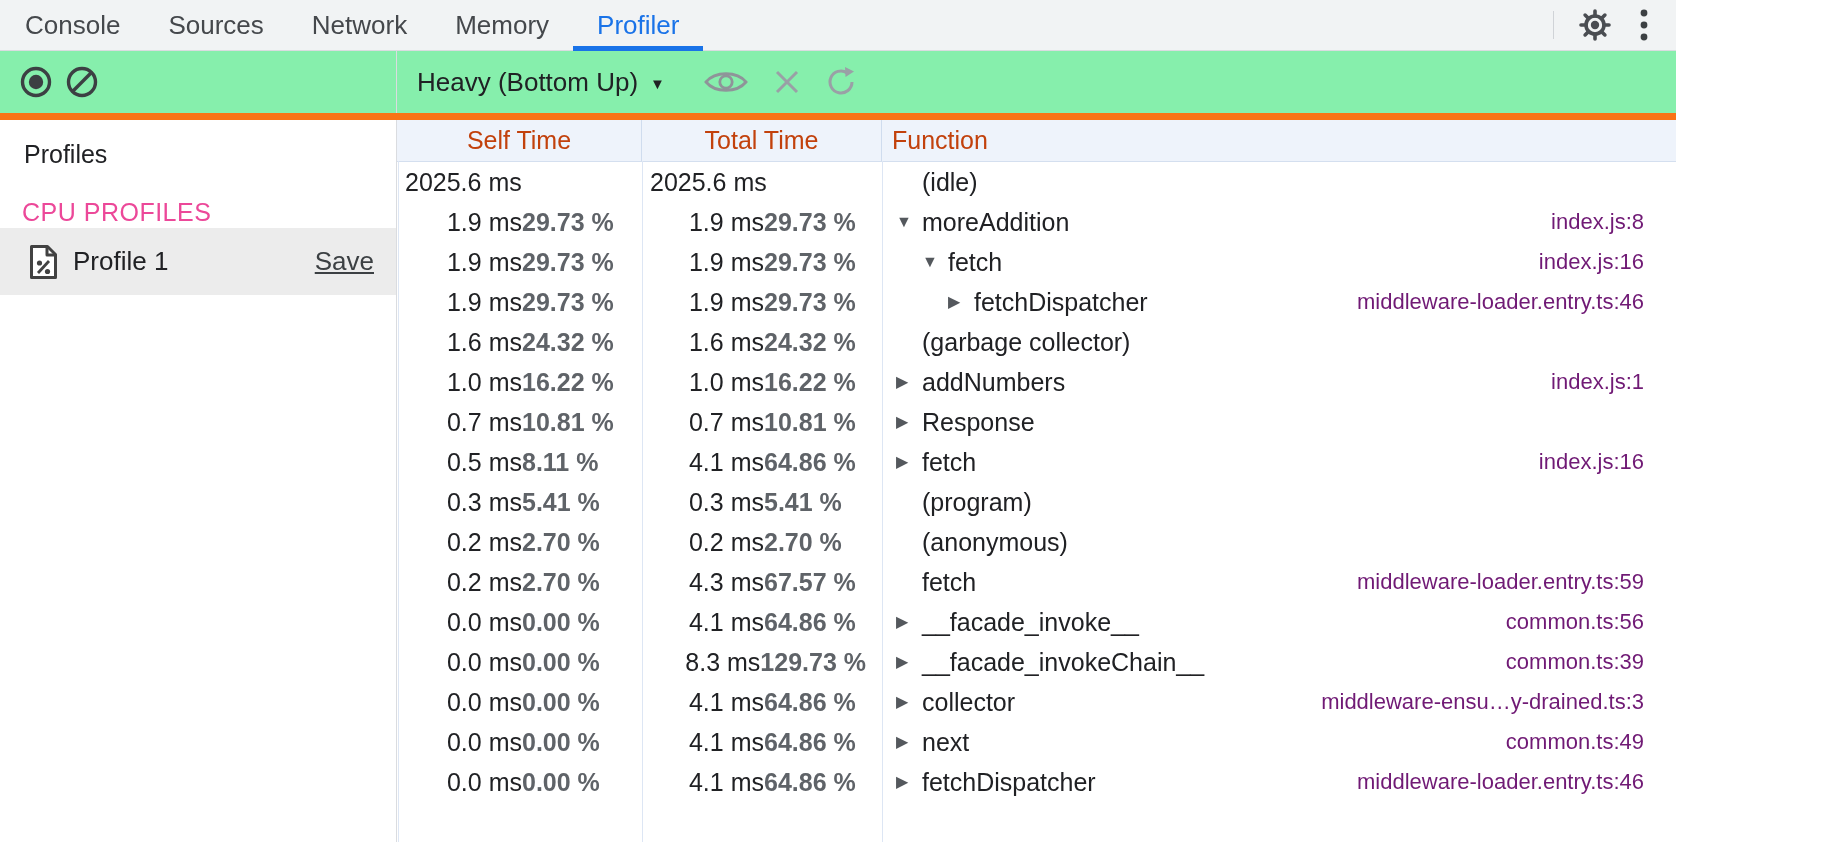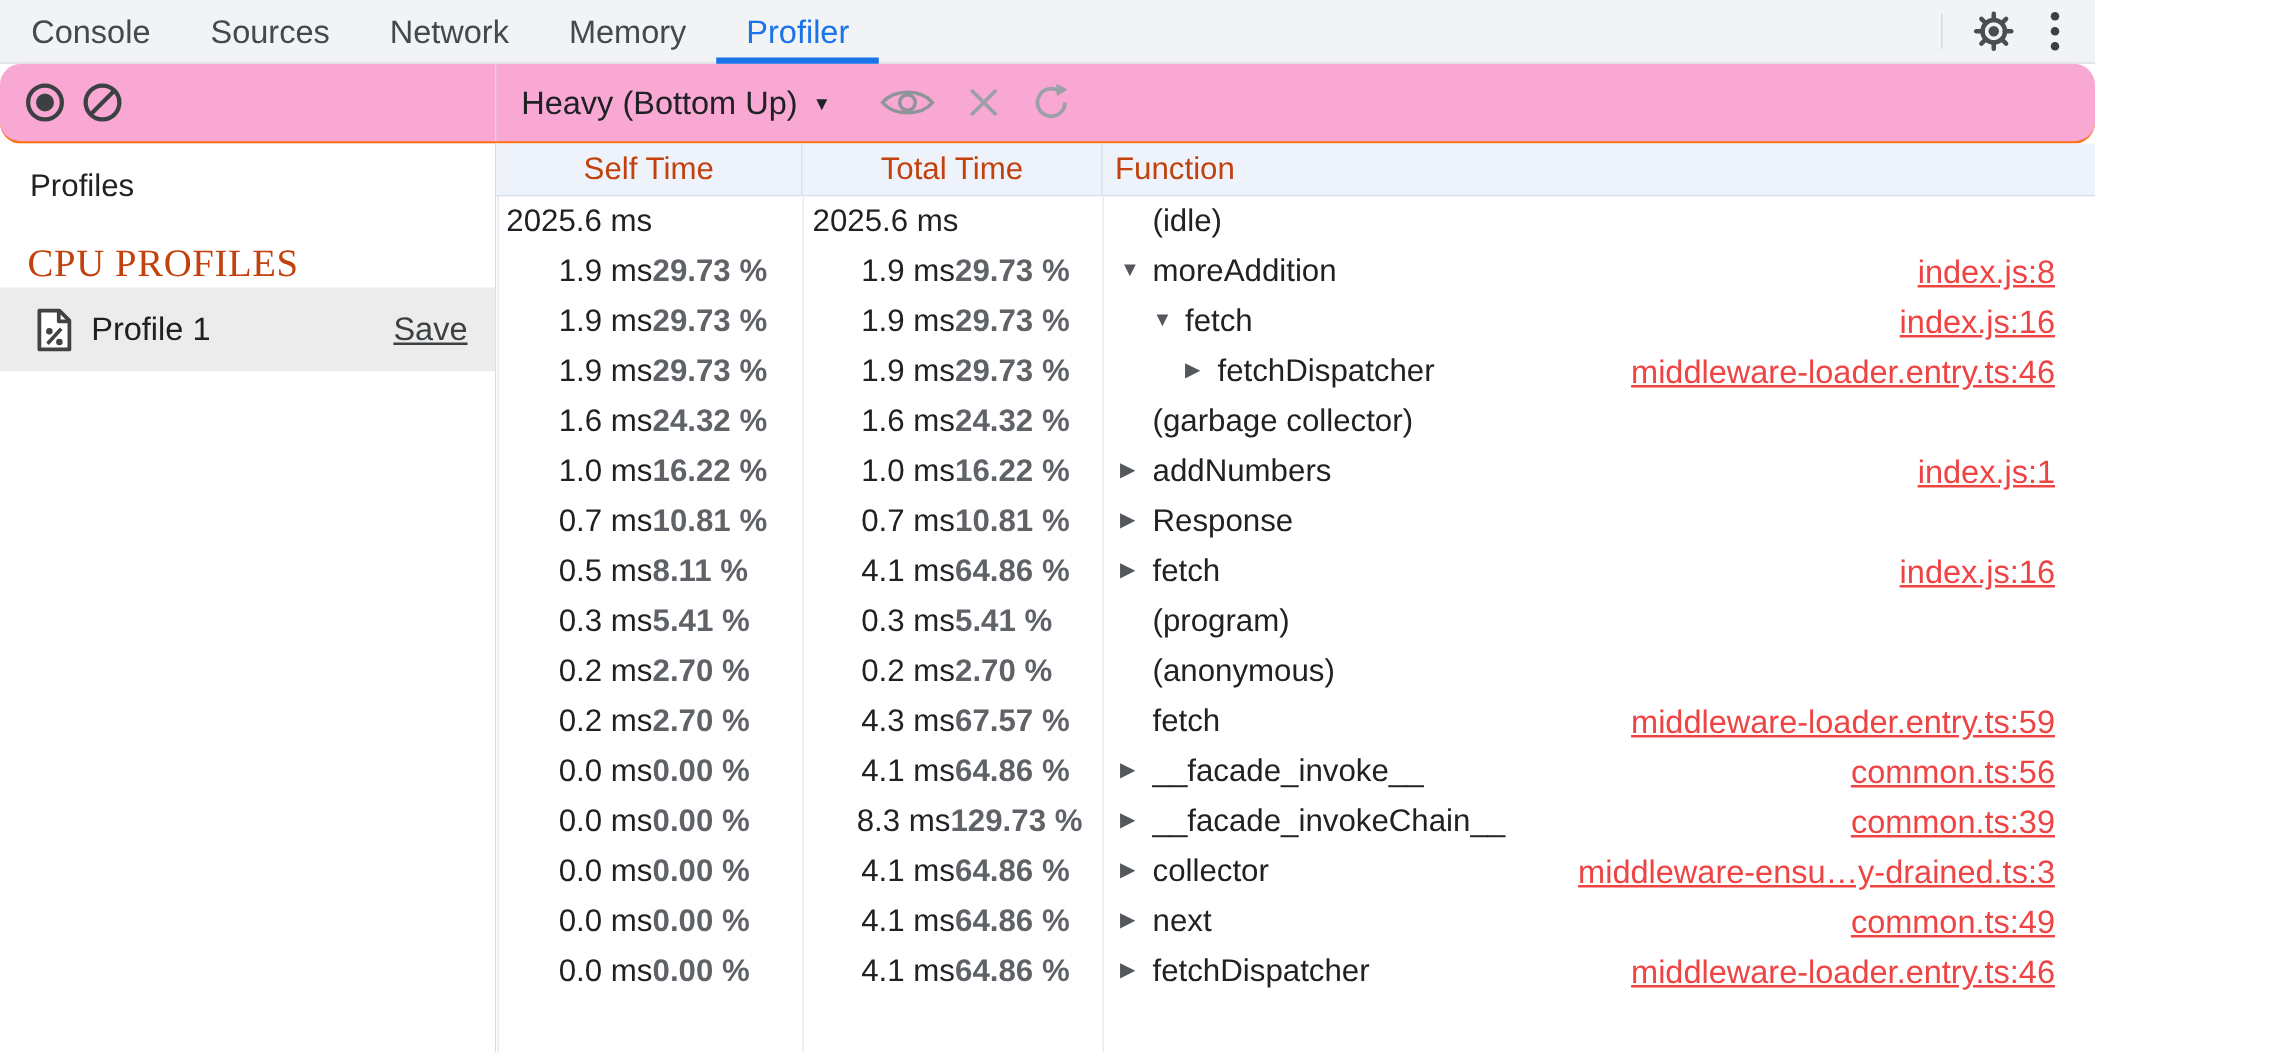--- a/index.html
+++ b/index.html
@@ -11,33 +11,33 @@
           display:flex;align-items:stretch;padding-left:1px;position:relative;}
   .tab{padding:0 24px;display:flex;align-items:center;font-size:26px;color:#45484c;
        position:relative;cursor:default;white-space:nowrap;}
   .tab.active{color:#1a73e8;}
   .tab.active::after{content:"";position:absolute;left:0;right:0;bottom:-1px;height:5px;background:#1a73e8;}
   .tabbar-right{position:absolute;right:10px;top:0;height:100%;display:flex;align-items:center;}
   .tb-divider{width:1px;height:28px;background:#d0d3d7;margin-right:14px;}
   .icon-btn{width:54px;height:50px;display:flex;align-items:center;justify-content:center;}
 
   
-  .toolbars{height:62px;display:flex;border-bottom:2px solid #f97316;background:#f9a8d4;border-radius:17px;}
+  .toolbars{height:62px;display:flex;border-bottom:7px solid #f97316;background:#86efac;}
   .side-toolbar{width:397px;flex:0 0 397px;border-right:1px solid #dadce0;
                 display:flex;align-items:center;padding-left:19px;gap:12px;box-sizing:border-box;}
   .main-toolbar{flex:1;display:flex;align-items:center;padding-left:20px;gap:24px;}
   .dropdown{display:flex;align-items:center;font-size:26px;color:#202124;gap:12px;}
   .dd-arrow{font-size:15px;color:#202124;padding-top:3px;}
   .tb-icon{display:flex;align-items:center;justify-content:center;}
 
   
   .main{display:flex;height:728px;border-radius:16px;}
   .sidebar{width:397px;flex:0 0 397px;border-right:1px solid #dadce0;box-sizing:border-box;background:#fff;}
   .profiles-label{margin:20px 0 0 24px;font-size:25px;color:#202124;}
-  .section-label{margin:29px 0 0 22px;font-size:31px;color:#c2410c;letter-spacing:.5px;font-family:Liberation Serif, serif;}
+  .section-label{margin:29px 0 0 22px;font-size:25px;color:#ec4899;letter-spacing:.5px;}
   .profile-item{margin-top:1px;height:67px;background:#ececec;display:flex;align-items:center;
                 padding:0 22px 0 28px;}
   .profile-name{margin-left:14px;font-size:26px;color:#202124;}
   .save-link{margin-left:auto;font-size:26px;color:#3c4043;text-decoration:underline;cursor:pointer;}
 
   
   .grid{flex:1;position:relative;background:#fff;}
   .vline{position:absolute;top:41px;bottom:0;width:1px;background:#dde6f4;}
   .vl-0{left:1px;} .vl-1{left:245px;} .vl-2{left:485px;}
   .ghead{height:41px;background:#eef3fb;border-bottom:1px solid #d4dfef;display:flex;
@@ -51,22 +51,22 @@
   .c-self{width:245px;} .c-total{width:240px;}
   .ms{text-align:right;white-space:nowrap;}
   .c-self .ms{width:125px;} .c-total .ms{width:122px;}
   .pct{flex:1;color:#5f6368;white-space:nowrap;font-weight:bold;}
   .c-self .pct{padding-right:12px;} .c-total .pct{padding-right:16px;}
   .c-time.left .ms{text-align:left;padding-left:8px;width:auto;}
   .c-fn{flex:1;display:flex;align-items:center;padding-left:14px;min-width:0;}
   .indent{display:flex;align-items:center;min-width:0;}
   .twisty{flex:0 0 26px;width:26px;font-size:16px;color:#54585d;line-height:1;}
   .fname{white-space:nowrap;}
-  .flink{margin-left:auto;padding-right:32px;font-size:26px;color:#ef4444;
-         text-decoration:underline;white-space:nowrap;cursor:pointer;}
+  .flink{margin-left:auto;padding-right:32px;font-size:22px;color:#701a75;
+         white-space:nowrap;cursor:pointer;}
   svg{display:block;}
 </style>
 </head>
 <body>
 
 <div class="app">
 
   <div class="tabbar">
     <div id="tabstrip" style="display:flex;">
         <div class="tab">

